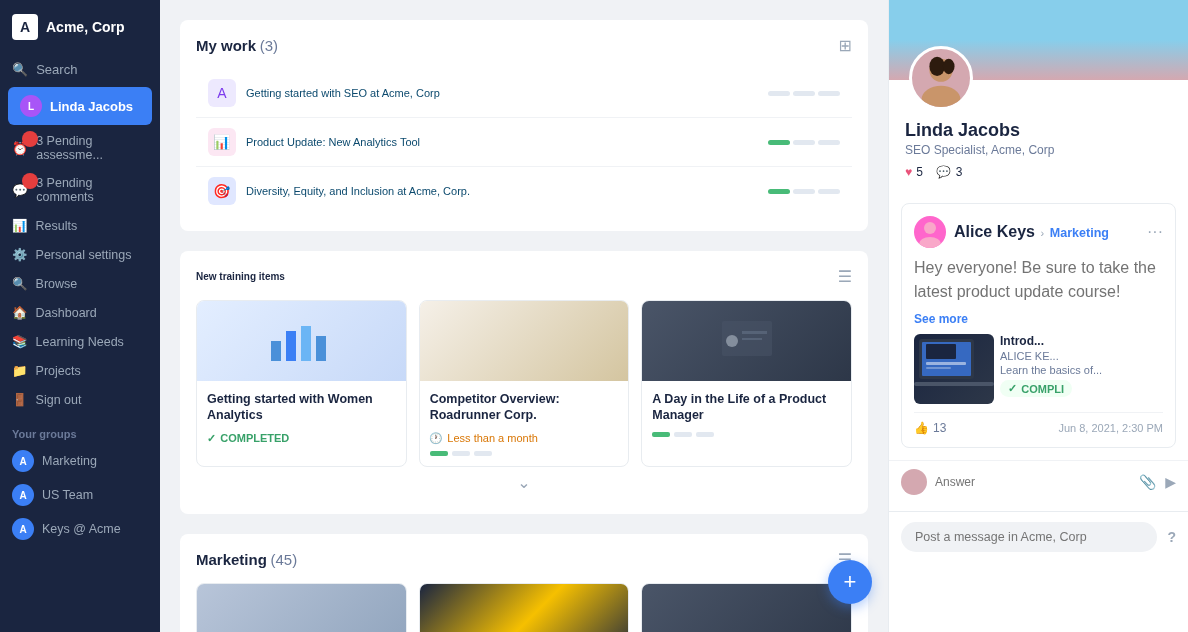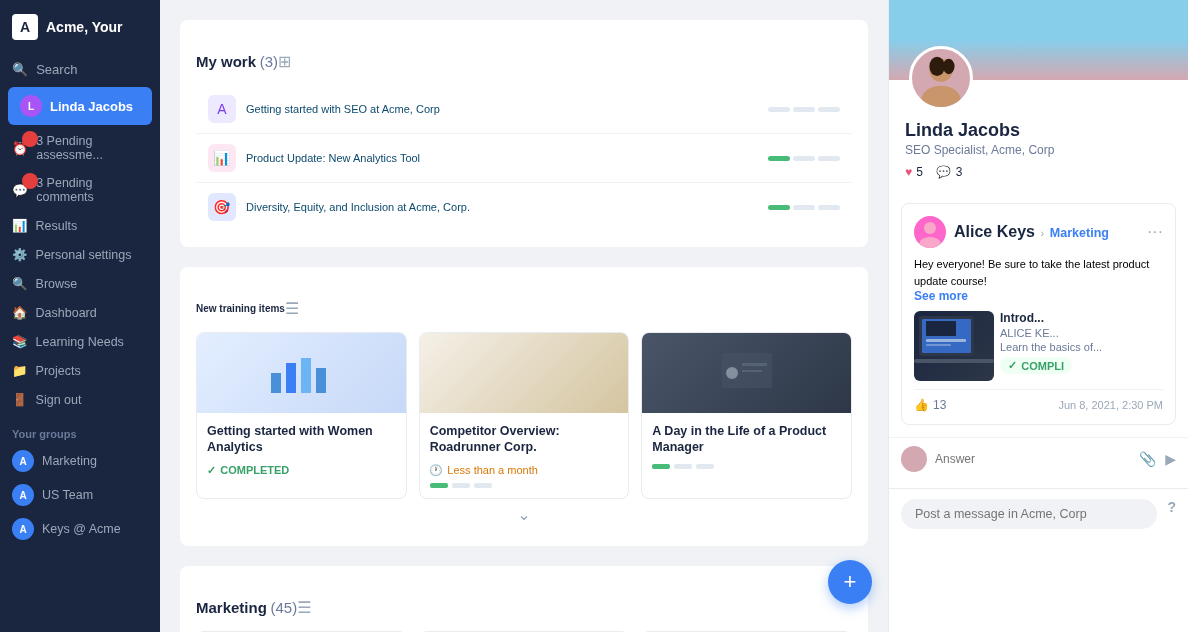--- a/index.html
+++ b/index.html
@@ -106,23 +106,22 @@
     }
 
     
     .section {
       background: #fff;
       border-radius: 8px;
       margin-bottom: 20px;
       padding: 16px;
     }
     .section-header {
-      display: flex; align-items: center; 
+      display: flex; align-items: center; justify-content: space-between;
       margin-bottom: 14px;
-      margin-top: 16px;
     }
     .section-icon { color: #9ba8b8; cursor: pointer; font-size: 16px; }
 
     
     .work-item {
       display: flex; align-items: center; gap: 10px;
       padding: 10px 12px;
       border-bottom: 1px solid #f0f2f5;
       cursor: pointer;
     }
@@ -272,21 +271,21 @@
       border-radius: 50%;
       background: #f6c;
       overflow: hidden;
       display: flex; align-items: center; justify-content: center;
       font-size: 14px;
     }
     .feed-user-name { font-weight: 700; font-size: 16px; color: #1a2540; }
     .feed-arrow { color: #9ba8b8; font-size: 11px; margin: 0 2px; }
     .feed-group { color: #3b7ff5; font-size: 12.5px; font-weight: 600; }
     .feed-more { color: #9ba8b8; cursor: pointer; font-size: 16px; }
-    .feed-text { font-size: 11px; color: #000000; line-height: 1.5; }
+    .feed-text { font-size: 16px; color: #737373; line-height: 1.5; margin-bottom: 8px; }
     .feed-see-more { color: #3b7ff5; font-size: 12px; font-weight: 600; cursor: pointer; margin-bottom: 8px; }
     .feed-media {
       display: flex; gap: 6px;
       margin-bottom: 8px;
       justify-content: space-between;
     }
     .feed-media-thumb {
       width: 80px; height: 70px;
       border-radius: 6px;
       background: #1a2540;
@@ -329,21 +328,21 @@
       color: #9ba8b8;
       background: transparent;
     }
     .reply-icons { display: flex; gap: 8px; color: #9ba8b8; font-size: 14px; }
 
     
     .message-bar {
       margin-top: auto;
       padding: 10px 12px;
       border-top: 1px solid #e8ecf0;
-      display: flex; align-items: flex-start; gap: 10px;
+      display: flex; align-items: center; gap: 10px;
       background: #fff;
     }
     .message-input {
       flex: 1;
       background: #f0f2f5;
       border: none;
       border-radius: 20px;
       padding: 8px 14px;
       font-size: 12.5px;
       color: #9ba8b8;
@@ -375,21 +374,21 @@
     .img-desk { background: linear-gradient(135deg, #b8c5d9 0%, #8fa3bc 100%); }
     .img-chains { background: linear-gradient(135deg, #1a2540 0%, #f6c000 50%, #1a2540 100%); }
     .img-skyblue { background: linear-gradient(180deg, #87ceeb 50%, #d4a8b0 100%); }
   </style>
 </head>
 <body>
 
 <nav class="sidebar">
   <div class="sidebar-logo">
     <div class="logo-square">A</div>
-    <span>Acme, Your</span>
+    <span>Acme, Corp</span>
   </div>
 
   <div class="search-btn">
     <span>🔍</span>
     <span>Search</span>
   </div>
 
   <div class="active-user">
     <div class="user-avatar-small">L</div>
     <span>Linda Jacobs</span>

